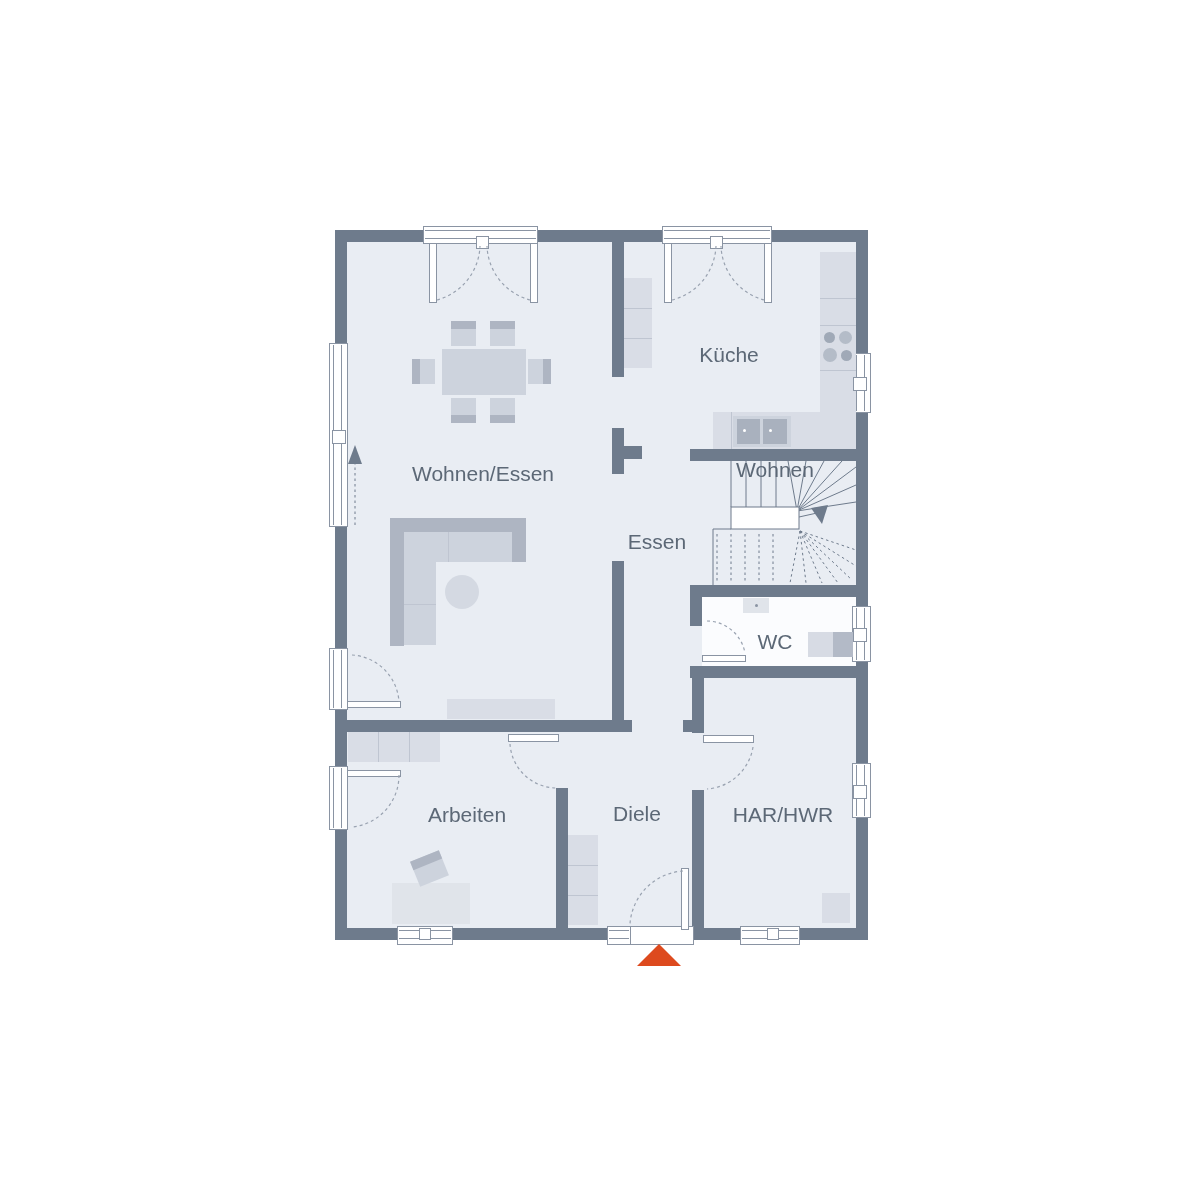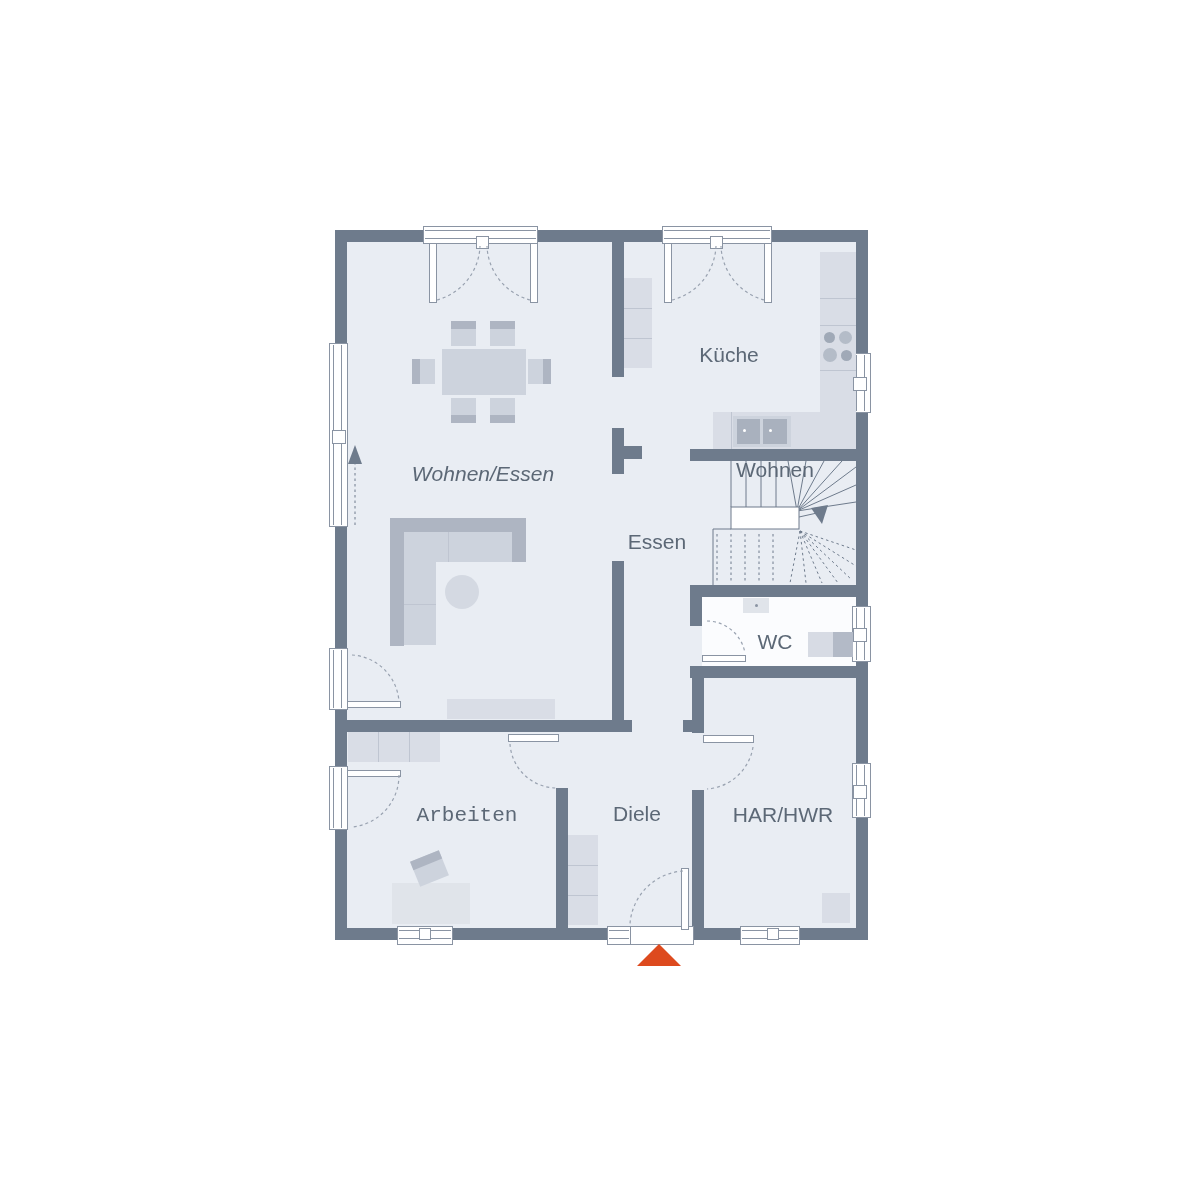--- a/index.html
+++ b/index.html
@@ -220,22 +220,22 @@
     </g>
     <g>
       <line class="skd" x1="355" y1="525" x2="355" y2="464"></line>
       <polygon class="fillwall" points="348,464 362,464 355,445"></polygon>
     </g>
     <g>
       <polygon class="fillmarker" points="637,966 681,966 659,944"></polygon>
     </g>
   </svg>
 
-  <div class="roomlabel" style="left:483px;top:474px;font-style:italic;">Wohnen/Essen</div>
+  <div class="roomlabel" style="left:483px;top:474px;">Wohnen/Essen</div>
   <div class="roomlabel" style="left:729px;top:355px;">Küche</div>
   <div class="roomlabel" style="left:775px;top:470px;">Wohnen</div>
   <div class="roomlabel" style="left:657px;top:542px;">Essen</div>
   <div class="roomlabel" style="left:775px;top:642px;">WC</div>
-  <div class="roomlabel" style="left:467px;top:815px;font-family:Liberation Mono, monospace;">Arbeiten</div>
+  <div class="roomlabel" style="left:467px;top:815px;">Arbeiten</div>
   <div class="roomlabel" style="left:637px;top:814px;">Diele</div>
   <div class="roomlabel" style="left:783px;top:815px;">HAR/HWR</div>
 
 </div>
 
 </body></html>

